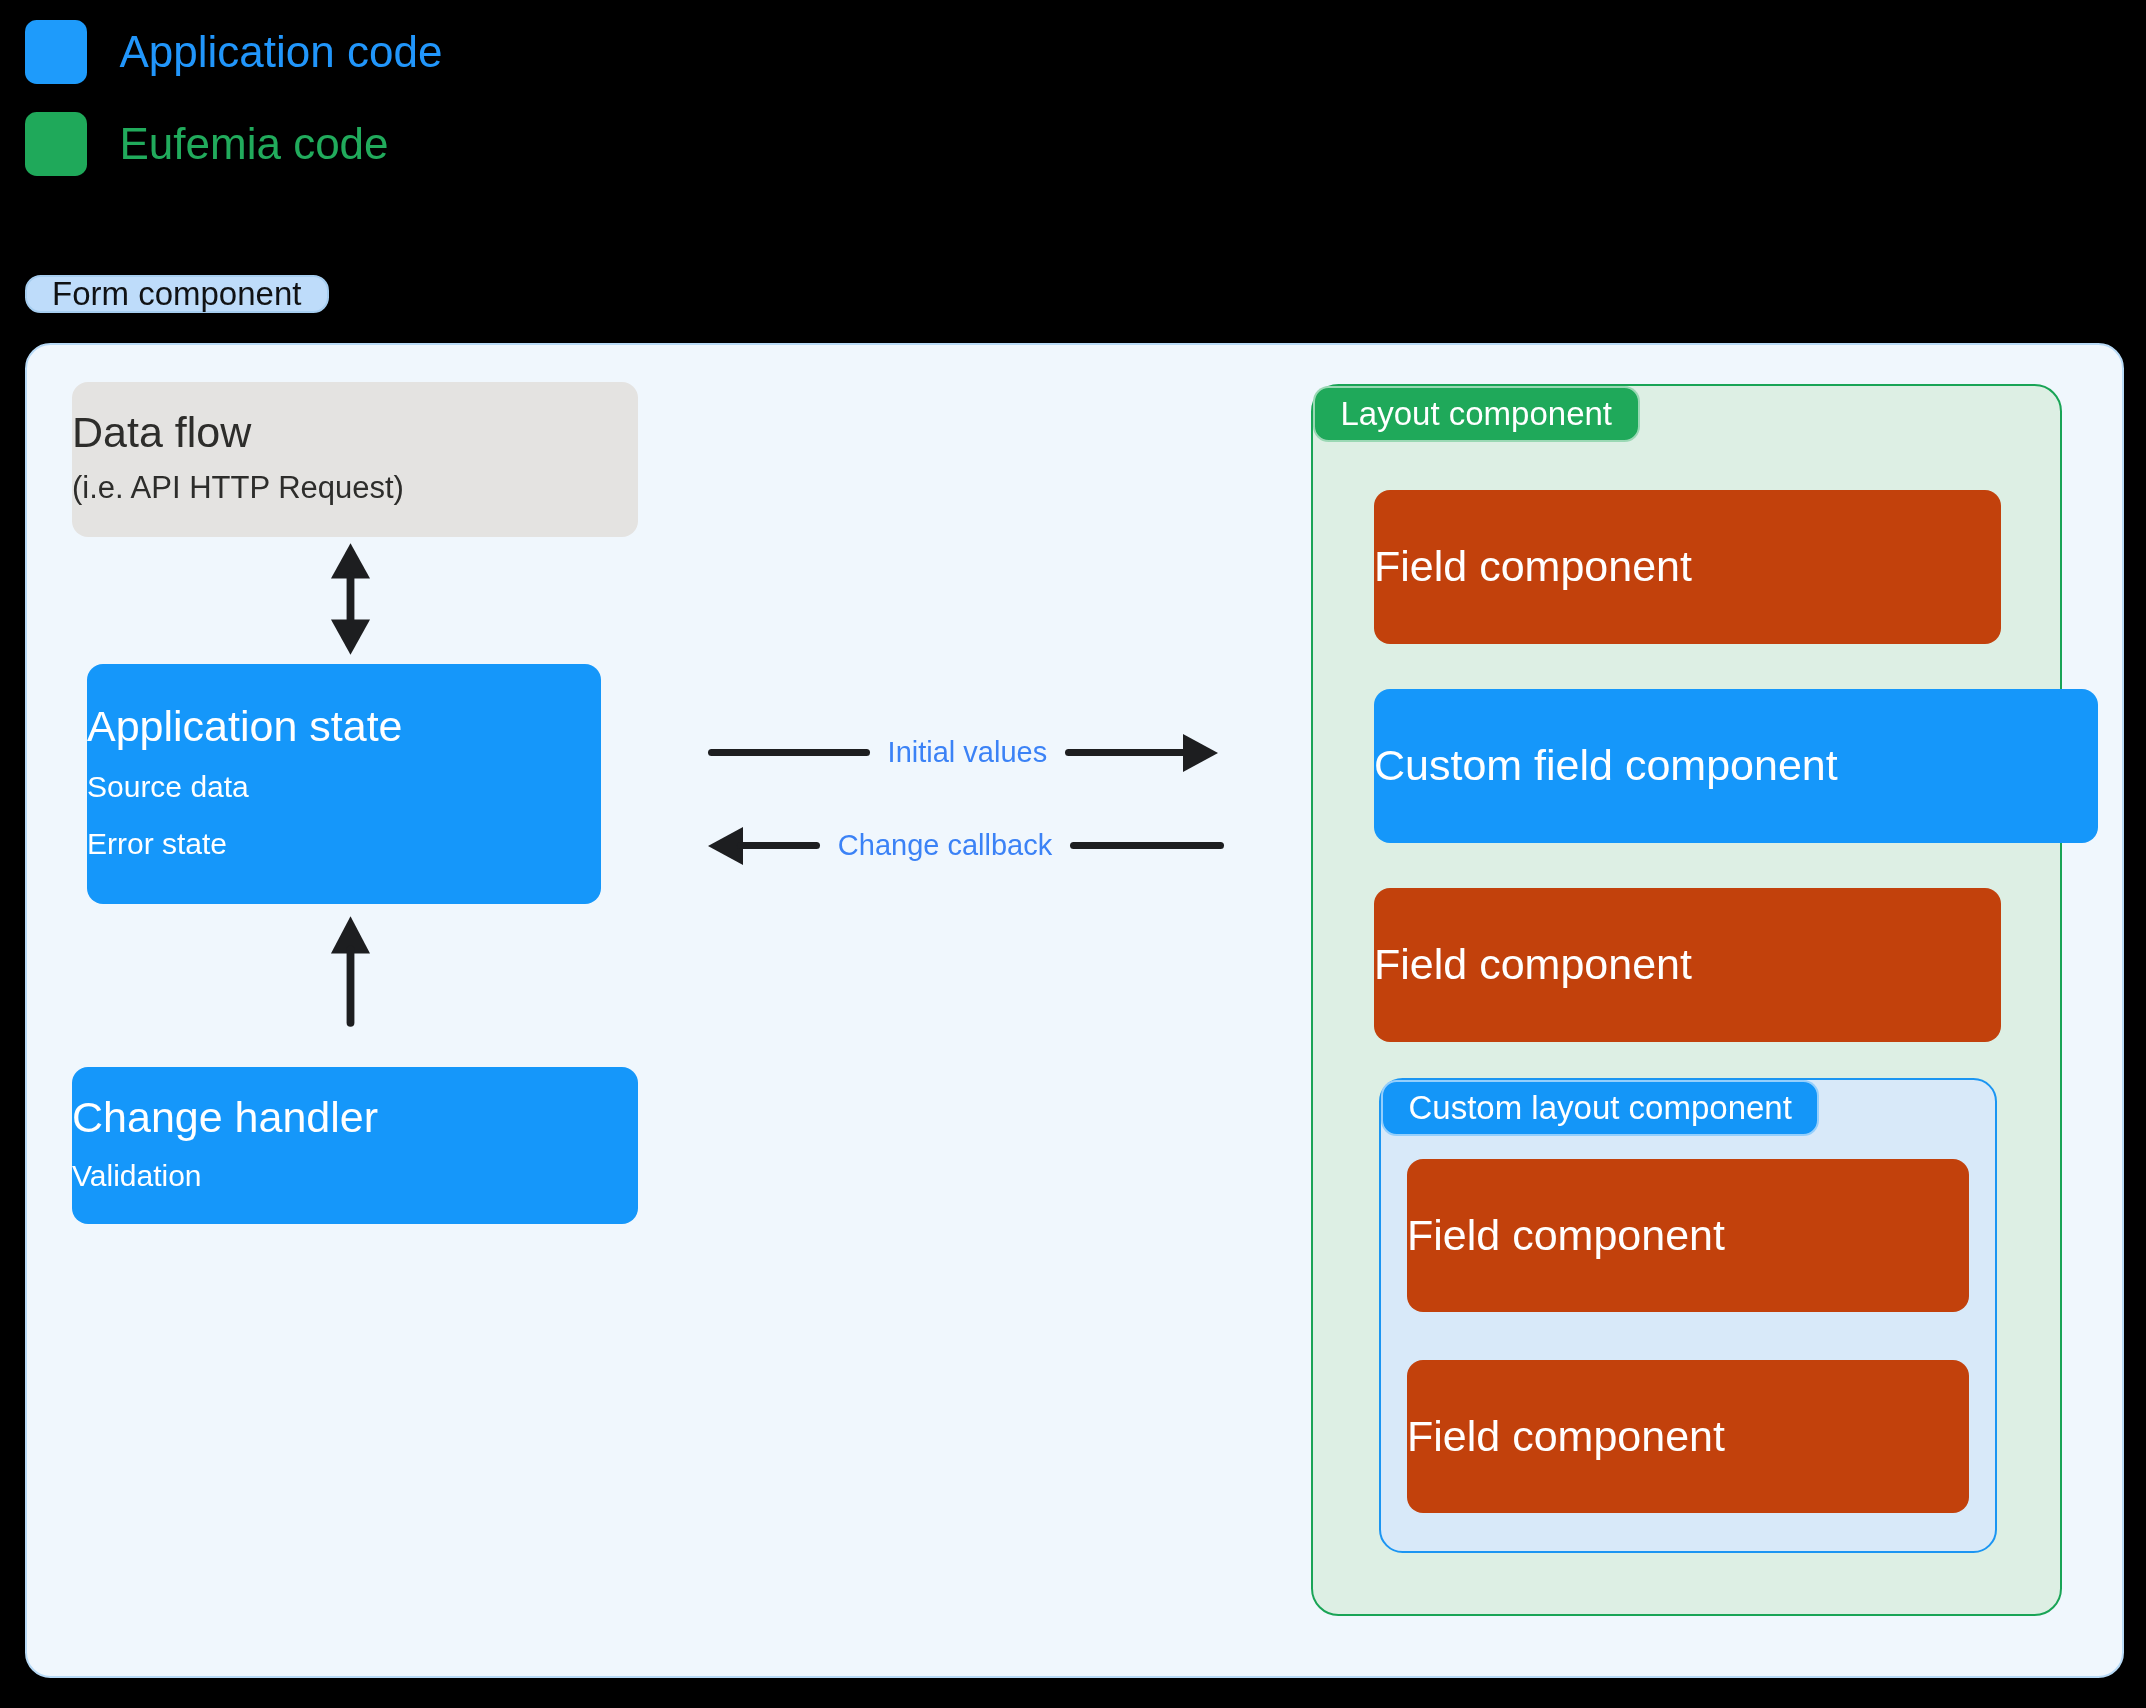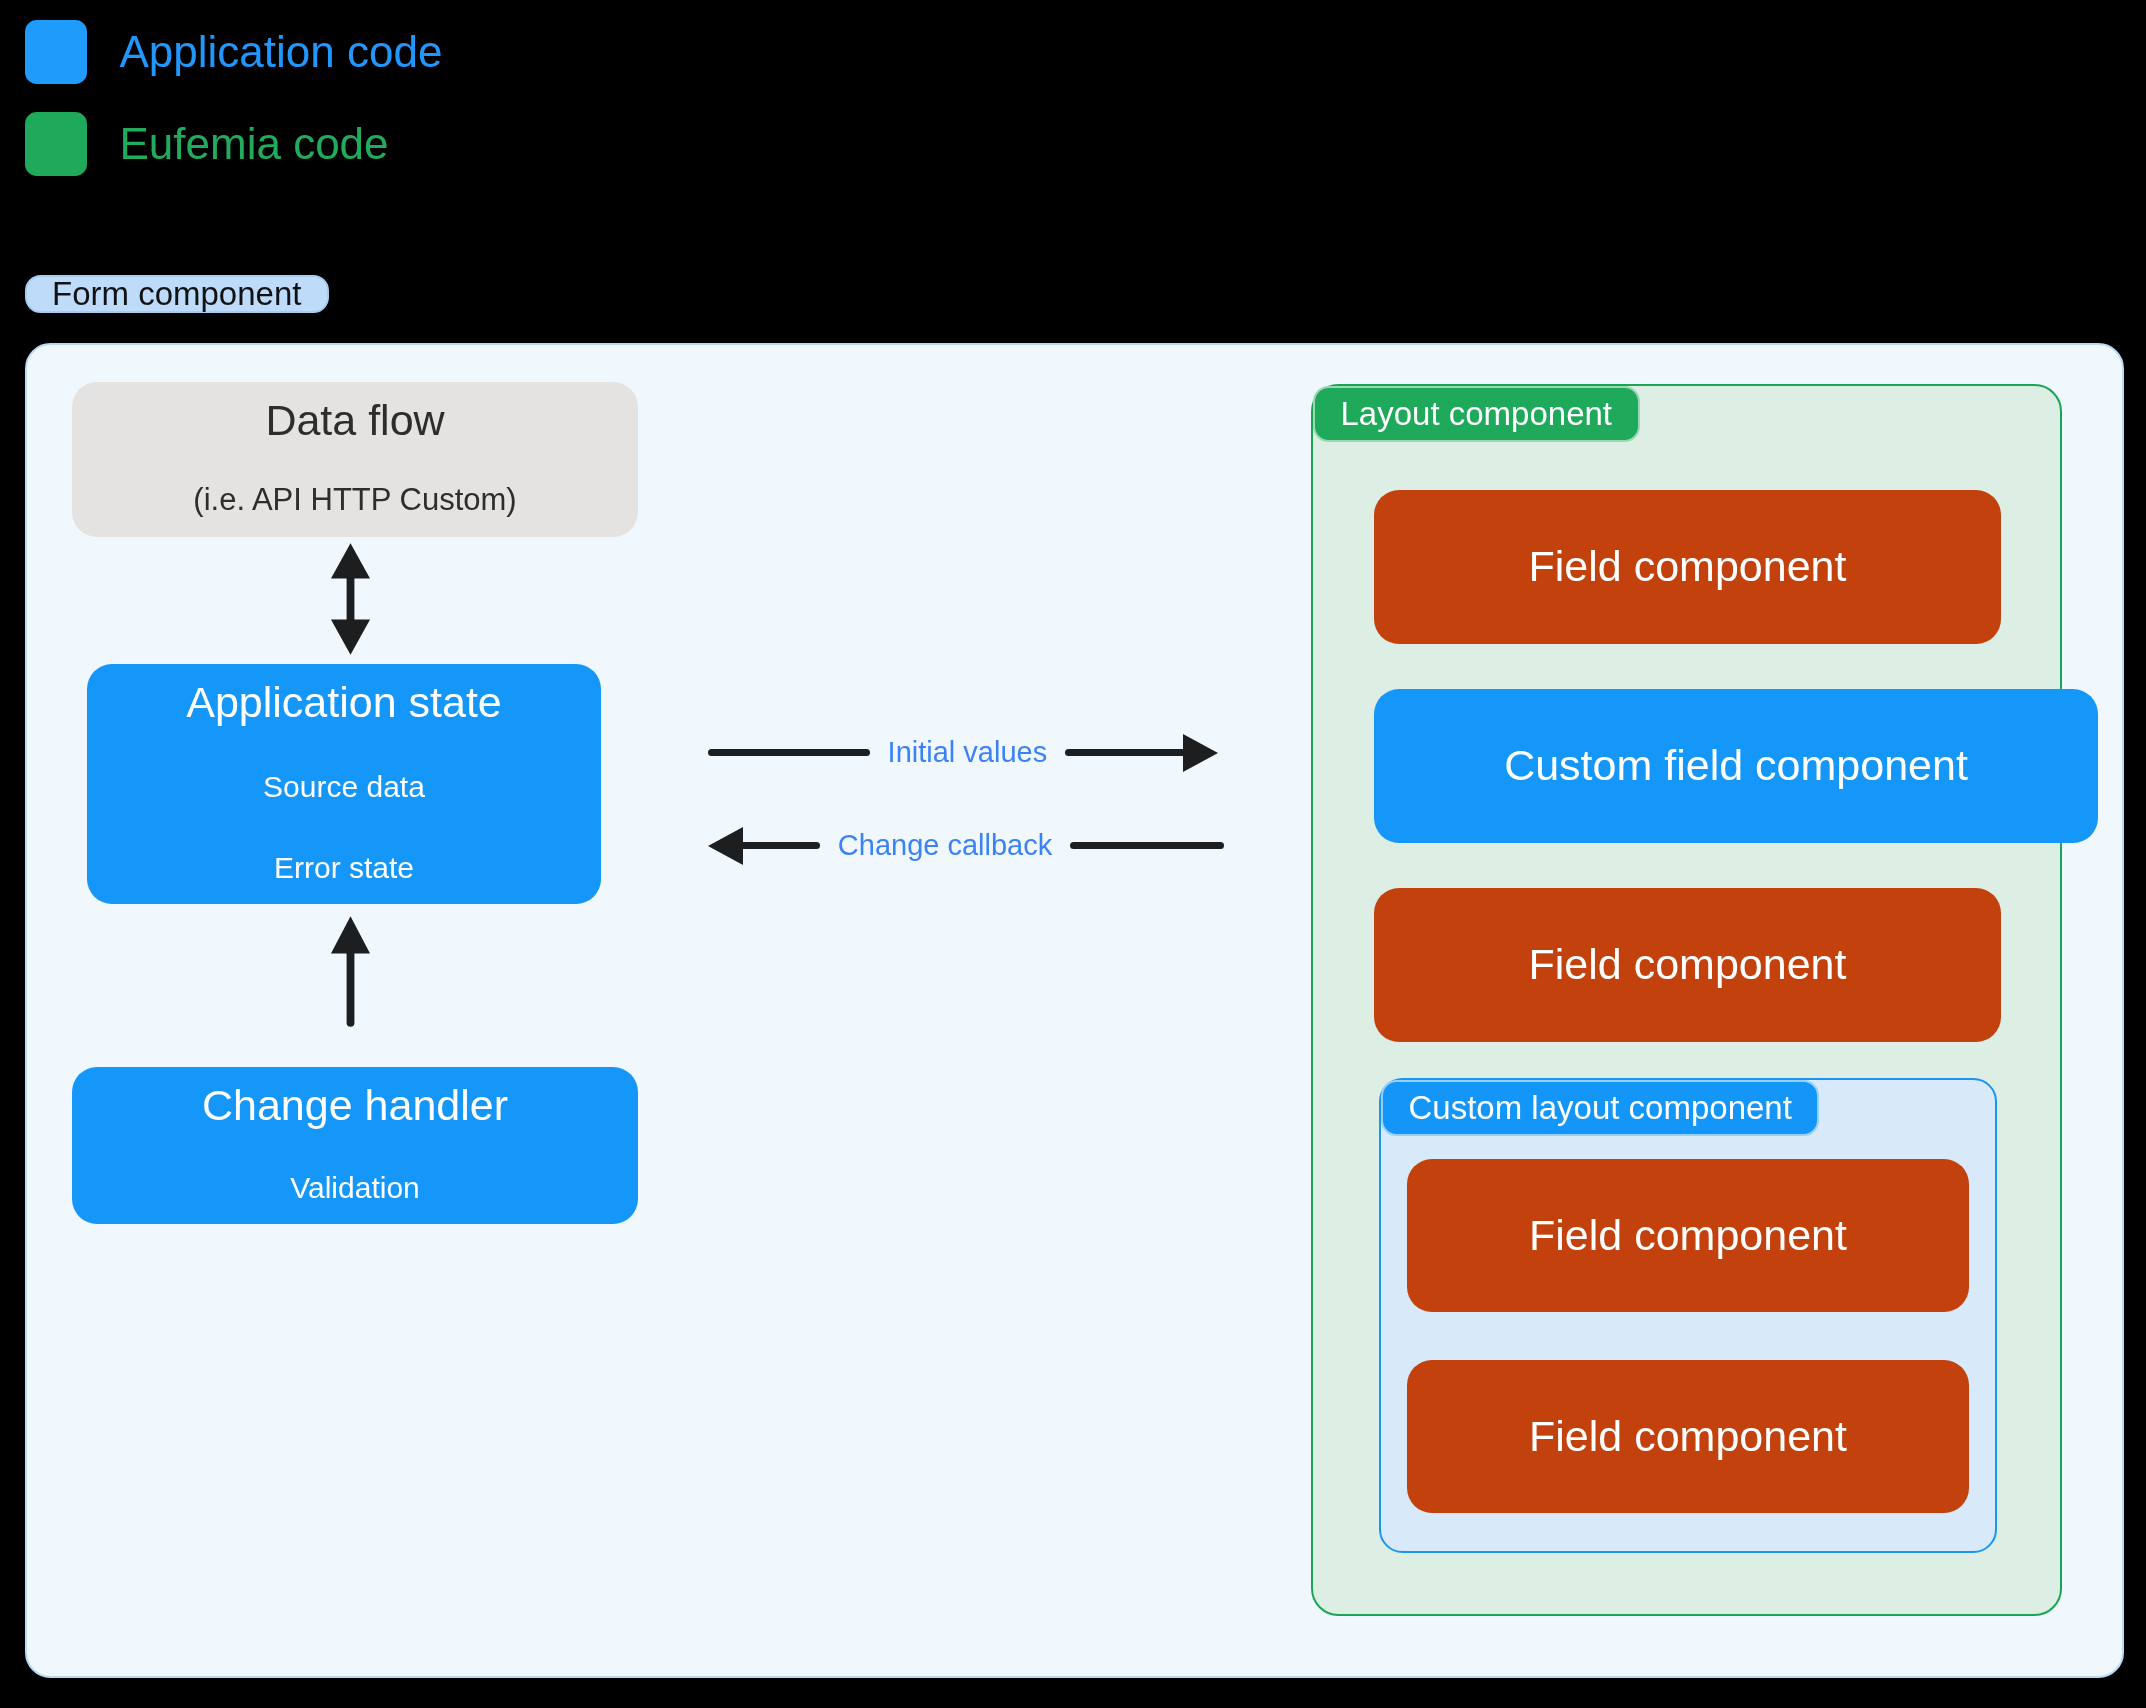--- a/index.html
+++ b/index.html
@@ -75,28 +75,27 @@
   .custom-layout-container {
     left: 1379px; top: 1078px; width: 618px; height: 475px;
     background: #d8e9f9;
     border: 2.9px solid #1b95f2;
     border-radius: 23.5px;
   }
 
   
   .box {
     position: absolute;
-    border-radius: 25px;
+    border-radius: 16px;
     display: flex;
     flex-direction: column;
-    align-items: center;
+    align-items: flex-start;
     justify-content: center;
     text-align: center;
     z-index: 3;
-    gap: 24px;
   }
   .box .title { font-size: 43px; font-weight: 500; line-height: 1.15; }
   .box .sub { font-size: 30px; font-weight: 400; margin-top: 11.8px; line-height: 1.45; }
   .gray-box { background: #e4e3e1; color: #2d2d2b; }
   .gray-box .sub { font-size: 31px; margin-top: 7.8px; }
   .blue-box { background: #1597fa; color: #ffffff; }
   .green-box { background: #c2410c; color: #ffffff; }
 
   .data-flow-box       { left: 72px;  top: 382px;  width: 566px; height: 155px; }
   .application-state-box{ left: 87px;  top: 664px;  width: 514px; height: 240px; }
@@ -164,21 +163,21 @@
     <span>Eufemia code</span>
   </div>
 
   <div class="tag form-tag">
     <span>Form component</span>
   </div>
   <div class="container form-container"></div>
 
   <div class="box gray-box data-flow-box">
     <div class="title">Data flow</div>
-    <div class="sub">(i.e. API HTTP Custom)</div>
+    <div class="sub">(i.e. API HTTP Request)</div>
   </div>
 
   <div class="varrow double">
     <svg width="43" height="112" viewBox="0 0 44 114" xmlns="http://www.w3.org/2000/svg">
       <g fill="#1d1e20">
         <polygon points="22,0 42,36 2,36"></polygon>
         <rect x="18" y="30" width="8" height="54" rx="4"></rect>
         <polygon points="22,114 42,78 2,78"></polygon>
       </g>
     </svg>

